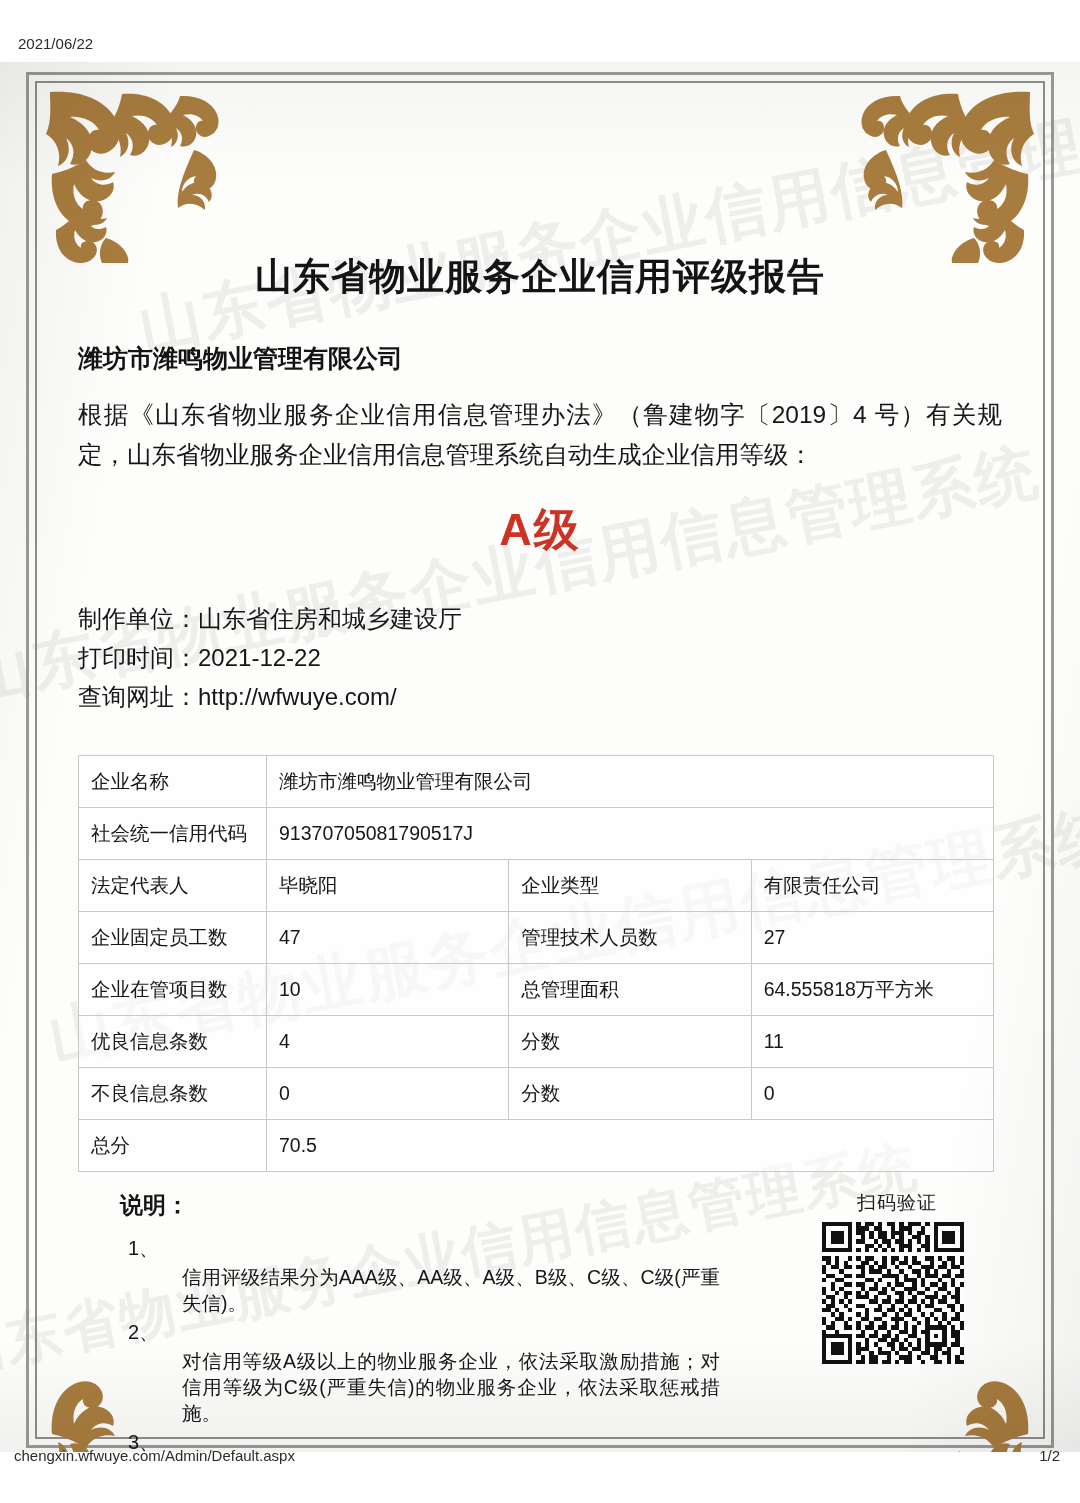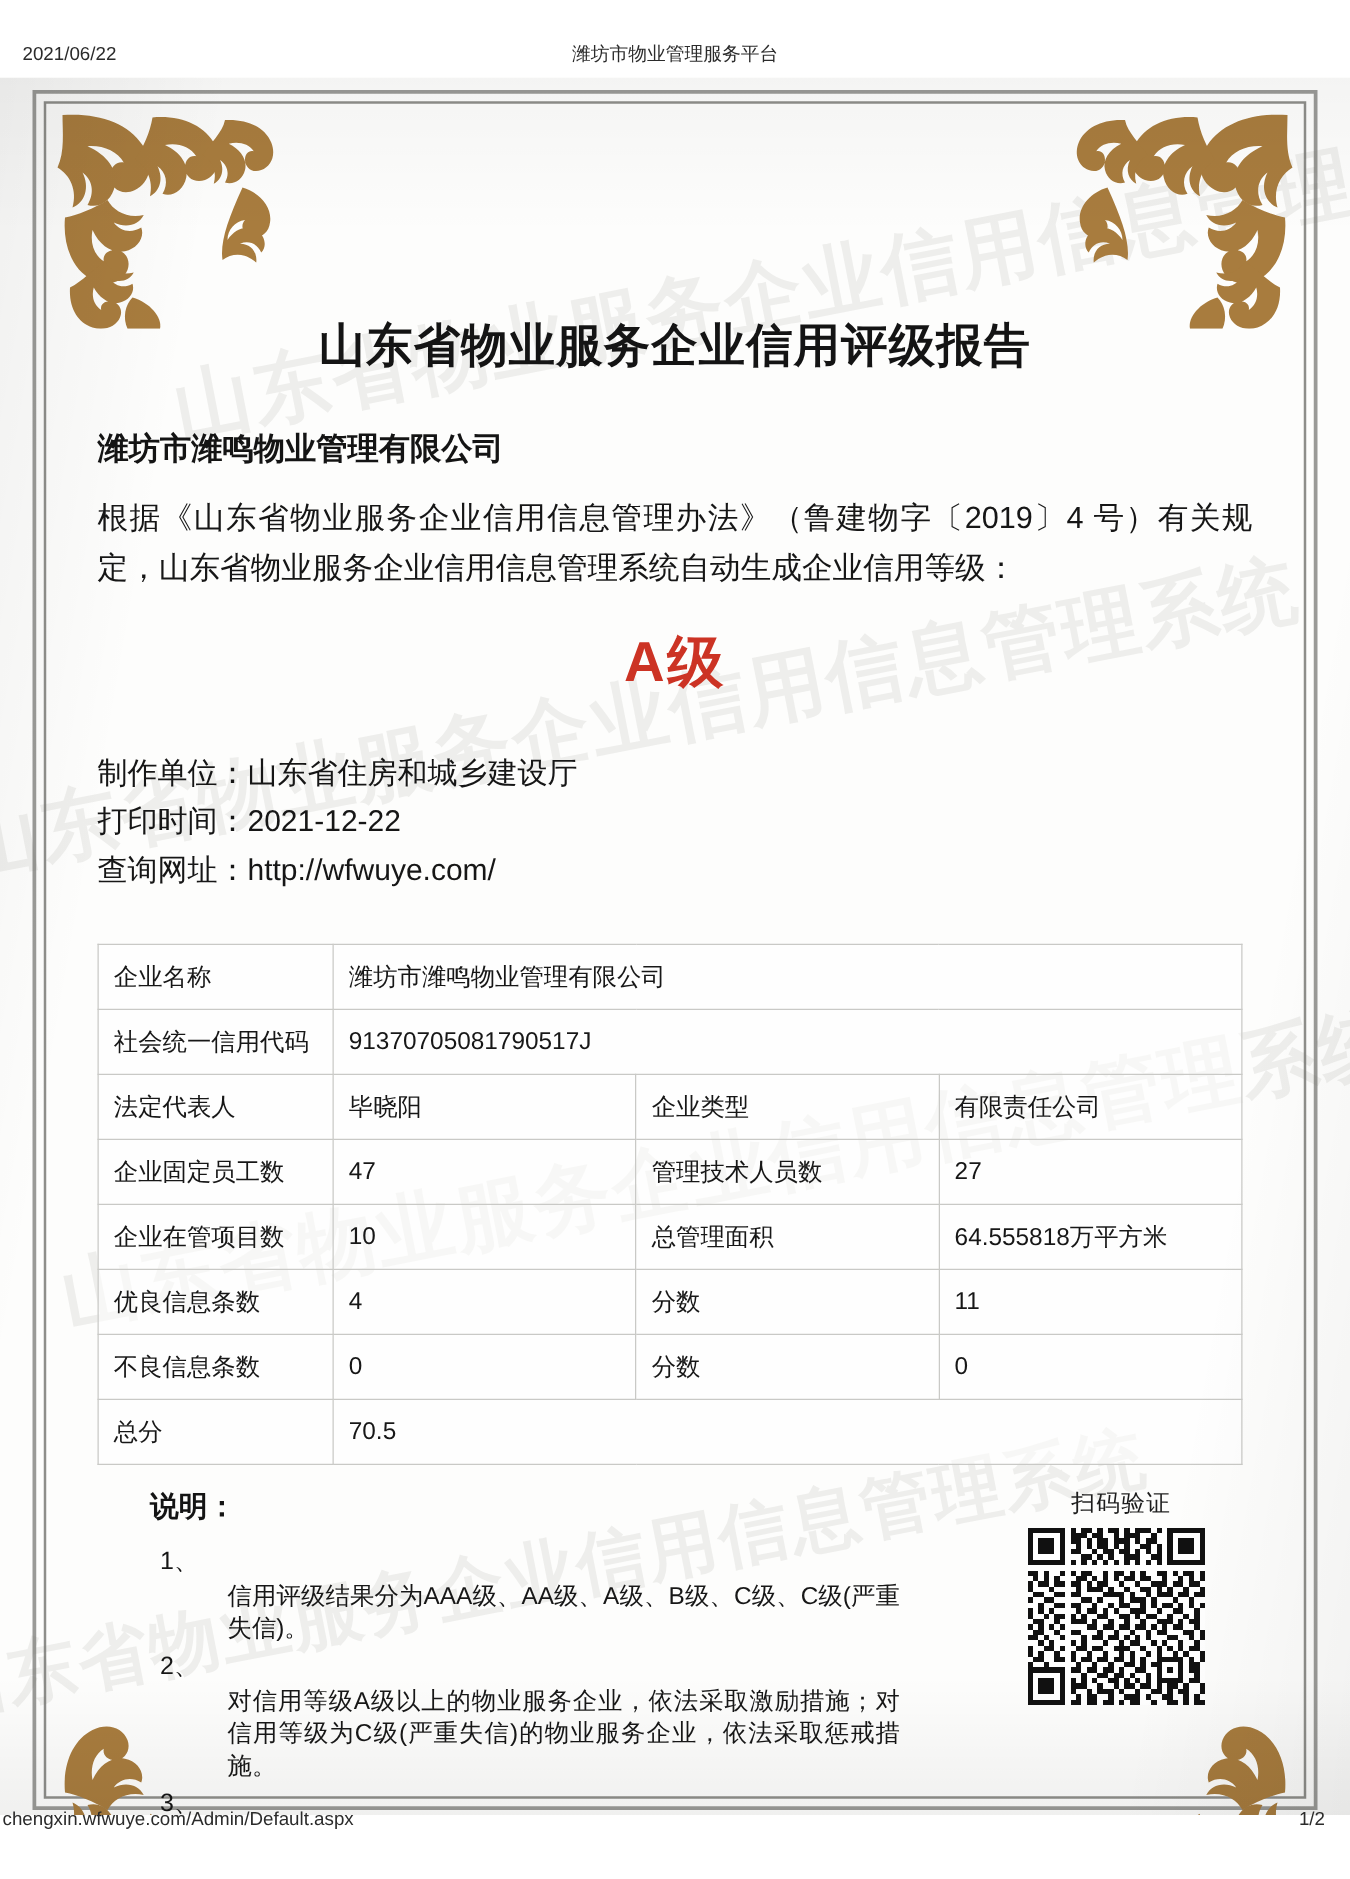--- a/index.html
+++ b/index.html
@@ -33,21 +33,21 @@
   }
 
   .print-footer {
     position: absolute;
     bottom: 34px; left: 0; right: 0;
     height: 22px;
     font-size: 15px;
     color: #2b2b2b;
     z-index: 40;
   }
-  .print-footer .pf-url { position: absolute; left: 2px; top: 0; text-align: center; }
+  .print-footer .pf-url { position: absolute; left: 14px; top: 0; text-align: center; }
   .print-footer .pf-page { position: absolute; right: 20px; top: 0; }
 
   
   .sheet {
     position: absolute;
     top: 62px; left: 0;
     width: 1080px;
     height: 1390px;
     background: #fdfdfc;
     overflow: hidden;
@@ -227,21 +227,20 @@
     margin-bottom: 6px;
     letter-spacing: 1px;
   }
   .qr-code { width: 142px; height: 142px; display: block; }
 </style>
 </head>
 <body>
 
 <div class="print-header">
   <span class="ph-date">2021/06/22</span>
-  <span class="ph-title">潍坊市物业管理服务平台</span>
 </div>
 
 <div class="sheet">
 
   <div class="border-outer"></div>
   <div class="border-inner"></div>
 
   <svg class="ornament orn-tl" width="190" height="175" viewBox="0 0 190 175">
     <g fill="#a87c3e">
       <path d="M6 4 C34 2 58 10 70 28 C80 43 76 58 64 64 C54 69 44 63 44 53 C44 46 49 41 55 42 C50 33 38 28 26 29 C42 36 50 48 48 60 C46 72 36 79 26 76 C32 66 30 56 22 50 C28 62 24 74 14 78 C18 64 12 52 2 46 C8 33 6 18 6 4 Z"></path>

